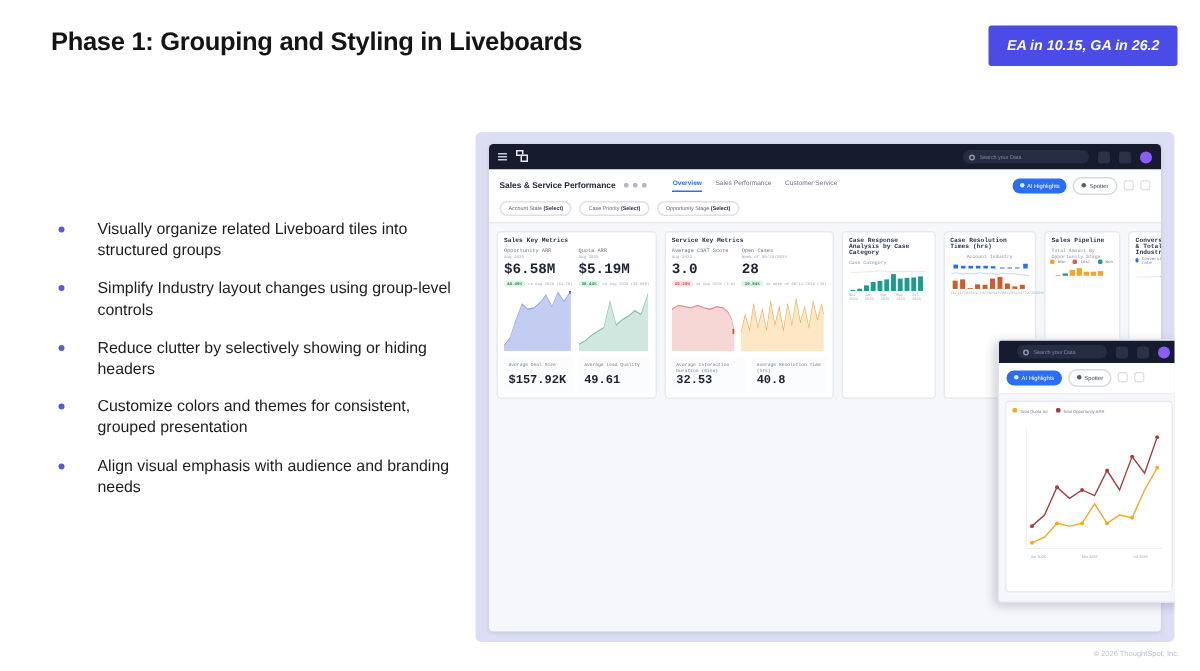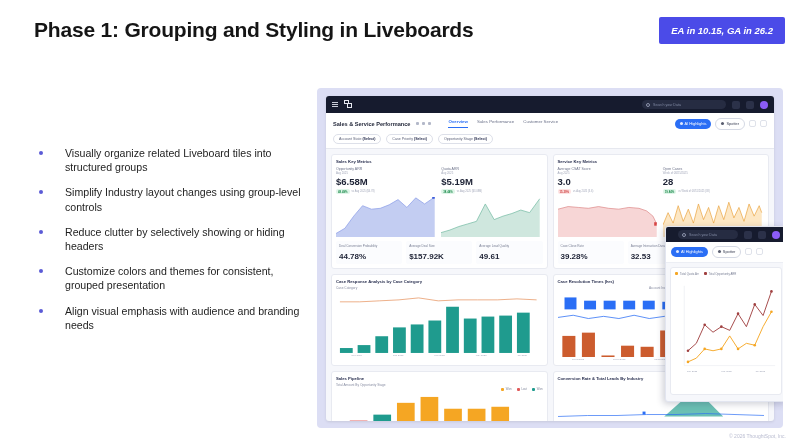--- a/index.html
+++ b/index.html
@@ -8,21 +8,21 @@
     width:800px; height:447px;
     background:#ffffff;
     font-family:"Liberation Sans", sans-serif;
     overflow:hidden;
     position:relative;
   }
 
   
   #slide-title {
     position:absolute; left:34px; top:18px;
-    font-size:21px; font-weight:bold; color:#151515;
+    font-size:17px; font-weight:bold; color:#151515;
     letter-spacing:-0.2px; white-space:nowrap;
   }
   #release-badge {
     position:absolute; right:15px; top:17px;
     background:#4B4BE8; color:#ffffff;
     font-size:9.5px; font-weight:bold;
     padding:8px 12px; border-radius:2px;
     white-space:nowrap;
     font-style:italic;
   }
@@ -106,21 +106,21 @@
   .ico-btn { width:7px; height:7px; border-radius:2px; border:0.7px solid #dfe2ea; }
   .lb-chips { display:flex; gap:5px; padding:4px 0 4px 0; }
   .chip {
     font-size:3.6px; color:#5d6279; background:#fff;
     border:0.7px solid #dde0e9; border-radius:7px;
     padding:2px 5px; white-space:nowrap;
   }
   .chip b { color:#2a3050; }
 
   
-  .lb-body { padding:5px; display:flex; flex-direction:column; gap:5px; }
+  .lb-body { padding:5px; display:flex; flex-direction:row; gap:5px;font-family:Liberation Mono, monospace; }
   .group-card {
     background:#fff; border:0.8px solid #e8eaf1; border-radius:3px;
     padding:4px; flex:1;
   }
   .group-title { font-size:4.2px; font-weight:bold; color:#2a3050; margin-bottom:3px; }
   .kpi-groups { display:flex; gap:5px; }
   .kpi-row { display:flex; gap:4px; }
   .kpi-big { flex:1; }
   .kpi-label { font-size:3.5px; color:#6a7088; }
   .kpi-sub { font-size:2.8px; color:#a3a8ba; margin-top:0.5px; }
@@ -275,24 +275,20 @@
               <div class="spark">
                 <svg viewBox="0 0 160 46" preserveAspectRatio="none">
                   <polygon fill="#cfe7de" points="0,41 14,38 28,34 42,31 56,28 70,8 84,26 98,22 112,19 126,15 140,18 156,2 156,46 0,46"></polygon>
                   <polyline fill="none" stroke="#79bda7" stroke-width="1" points="0,41 14,38 28,34 42,31 56,28 70,8 84,26 98,22 112,19 126,15 140,18 156,2"></polyline>
                 </svg>
               </div>
             </div>
           </div>
           <div class="mini-row">
             <div class="mini-card">
-              <div class="mini-label">Deal Conversion Probability</div>
-              <div class="mini-value">44.78%</div>
-            </div>
-            <div class="mini-card">
               <div class="mini-label">Average Deal Size</div>
               <div class="mini-value">$157.92K</div>
             </div>
             <div class="mini-card">
               <div class="mini-label">Average Lead Quality</div>
               <div class="mini-value">49.61</div>
             </div>
           </div>
         </div>
 
@@ -325,24 +321,20 @@
               </div>
               <div class="spark">
                 <svg viewBox="0 0 160 46" preserveAspectRatio="none">
                   <polygon fill="#fde7c4" points="0,32 8,18 16,30 24,10 32,28 40,14 48,30 56,8 64,26 72,12 80,30 88,10 96,26 104,6 112,24 120,12 128,28 136,8 144,22 152,10 156,18 156,46 0,46"></polygon>
                   <polyline fill="none" stroke="#e9a13b" stroke-width="0.9" points="0,32 8,18 16,30 24,10 32,28 40,14 48,30 56,8 64,26 72,12 80,30 88,10 96,26 104,6 112,24 120,12 128,28 136,8 144,22 152,10 156,18"></polyline>
                 </svg>
               </div>
             </div>
           </div>
           <div class="mini-row">
-            <div class="mini-card">
-              <div class="mini-label">Case Close Rate</div>
-              <div class="mini-value">39.28%</div>
-            </div>
             <div class="mini-card">
               <div class="mini-label">Average Interaction Duration (mins)</div>
               <div class="mini-value">32.53</div>
             </div>
             <div class="mini-card">
               <div class="mini-label">Average Resolution Time (hrs)</div>
               <div class="mini-value">40.8</div>
             </div>
           </div>
         </div>

